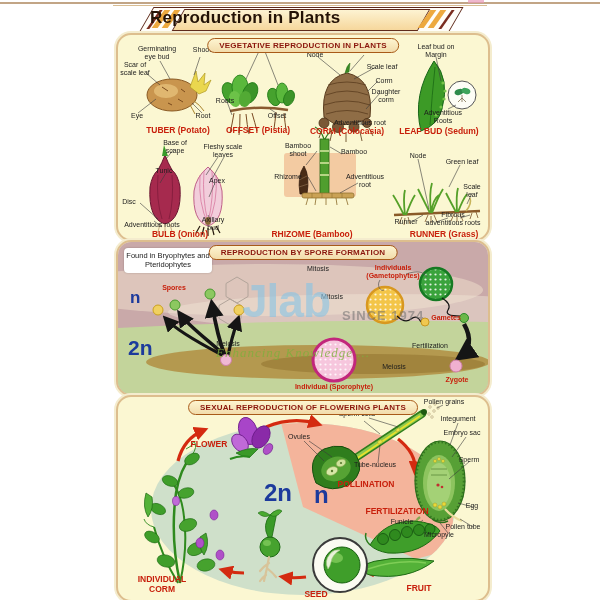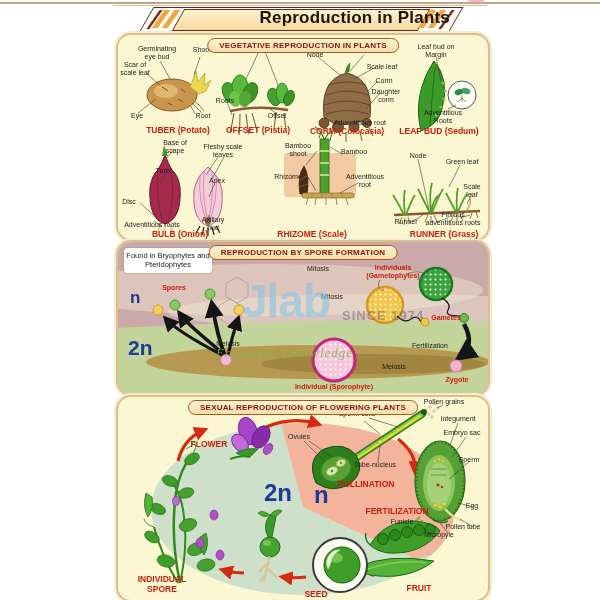--- a/index.html
+++ b/index.html
@@ -4,21 +4,21 @@
 <style>
   html,body{margin:0;padding:0;}
   body{width:600px;height:600px;background:#ffffff;font-family:"Liberation Sans",sans-serif;position:relative;overflow:hidden;}
   
   .top-rule{position:absolute;left:0;top:2px;width:600px;height:1.5px;background:#c2a586;}
   .top-rule2{position:absolute;left:113px;top:5px;width:374px;height:1px;background:#d9bd92;}
   .pink-mark{position:absolute;left:468px;top:0;width:16px;height:3px;background:#e89ab8;opacity:.7;}
   
   .banner-outer{position:absolute;left:146px;top:7px;width:308px;height:24px;background:#fffdf8;border:1.5px solid #5f2a1c;transform:skewX(-30deg);}
   .banner-inner{position:absolute;left:178px;top:9px;width:244px;height:20px;background:linear-gradient(#fdf3d2,#f6d79c);border:1px solid #5f2a1c;transform:skewX(-30deg);}
-  .title-text{position:absolute;left:150px;top:8px;width:300px;text-align:right;font-size:17px;font-weight:900;color:#241206;letter-spacing:.2px;}
+  .title-text{position:absolute;left:150px;top:8px;width:300px;text-align:left;font-size:17px;font-weight:900;color:#241206;letter-spacing:.2px;}
   .slash{position:absolute;top:10px;height:18px;transform:skewX(-35deg);}
   .slash.o{width:6px;background:#eda93f;}
   .slash.d{width:2.5px;background:#7a2c1e;}
   
   .panel{position:absolute;left:116px;width:370px;background:#fbf7d2;border:2px solid #ddbe8e;border-radius:15px;box-shadow:0 0 0 2px #f4ecce;}
   #panel-veg{top:33px;height:204px;}
   #panel-spore{top:240px;height:152px;overflow:hidden;}
   #panel-sex{top:395px;height:203px;}
   .panel svg{position:absolute;left:0;top:0;}
   .pill{position:absolute;left:50%;top:3px;transform:translateX(-50%);background:linear-gradient(#fdf4d0,#f2dcab);border:1.5px solid #a85a18;border-radius:9px;padding:1.5px 11px 2.5px;font-size:8px;font-weight:bold;color:#8a150c;white-space:nowrap;letter-spacing:.2px;z-index:5;text-align:right;}
@@ -171,21 +171,21 @@
   <div class="lbl" style="left:86px;top:142px;width:26px;">Apex</div>
   <div class="lbl" style="left:0px;top:163px;width:22px;">Disc</div>
   <div class="lbl" style="left:2px;top:186px;width:64px;">Adventitious roots</div>
   <div class="lbl" style="left:78px;top:181px;width:34px;">Axillary bud</div>
   <div class="cap" style="left:17px;top:194px;width:90px;text-align:center;">BULB (Onion)</div>
 
   <div class="lbl" style="left:160px;top:107px;width:40px;">Bamboo shoot</div>
   <div class="lbl" style="left:150px;top:138px;width:40px;">Rhizome</div>
   <div class="lbl" style="left:218px;top:113px;width:36px;">Bamboo</div>
   <div class="lbl" style="left:226px;top:138px;width:42px;">Adventitious root</div>
-  <div class="cap" style="left:146px;top:194px;width:96px;">RHIZOME (Scale)</div>
+  <div class="cap" style="left:146px;top:194px;width:96px;">RHIZOME (Bamboo)</div>
 
   <div class="lbl" style="left:288px;top:117px;width:24px;">Node</div>
   <div class="lbl" style="left:324px;top:123px;width:40px;">Green leaf</div>
   <div class="lbl" style="left:340px;top:148px;width:28px;">Scale leaf</div>
   <div class="lbl" style="left:272px;top:183px;width:32px;">Runner</div>
   <div class="lbl" style="left:306px;top:176px;width:58px;">Fibrous adventitious roots</div>
   <div class="cap" style="left:280px;top:194px;width:92px;">RUNNER (Grass)</div>
 </section>
 
 <section class="panel" id="panel-spore">
@@ -392,21 +392,21 @@
 
   <div class="pill">SEXUAL REPRODUCTION OF FLOWERING PLANTS</div>
   <div class="ploidy" style="left:146px;top:82px;font-size:24px;">2n</div>
   <div class="ploidy" style="left:196px;top:84px;font-size:24px;">n</div>
 
   <div class="cap" style="left:56px;top:42px;width:70px;">FLOWER</div>
   <div class="cap" style="left:210px;top:82px;width:76px;">POLLINATION</div>
   <div class="cap" style="left:236px;top:109px;width:86px;">FERTILIZATION</div>
   <div class="cap" style="left:271px;top:186px;width:60px;">FRUIT</div>
   <div class="cap" style="left:168px;top:192px;width:60px;">SEED</div>
-  <div class="cap" style="left:9px;top:177px;width:70px;">INDIVIDUAL SPORE</div>
+  <div class="cap" style="left:9px;top:177px;width:70px;">INDIVIDUAL CORM</div>
 
   <div class="lbl" style="left:216px;top:13px;width:46px;">Sperm cells</div>
   <div class="lbl" style="left:298px;top:1px;width:56px;">Pollen grains</div>
   <div class="lbl" style="left:164px;top:36px;width:34px;">Ovules</div>
   <div class="lbl" style="left:228px;top:64px;width:58px;">Tube-nucleus</div>
   <div class="lbl" style="left:314px;top:18px;width:52px;">Integument</div>
   <div class="lbl" style="left:318px;top:32px;width:52px;">Embryo sac</div>
   <div class="lbl" style="left:334px;top:59px;width:34px;">Sperm</div>
   <div class="lbl" style="left:340px;top:105px;width:28px;">Egg</div>
   <div class="lbl" style="left:262px;top:121px;width:44px;">Funicle</div>

